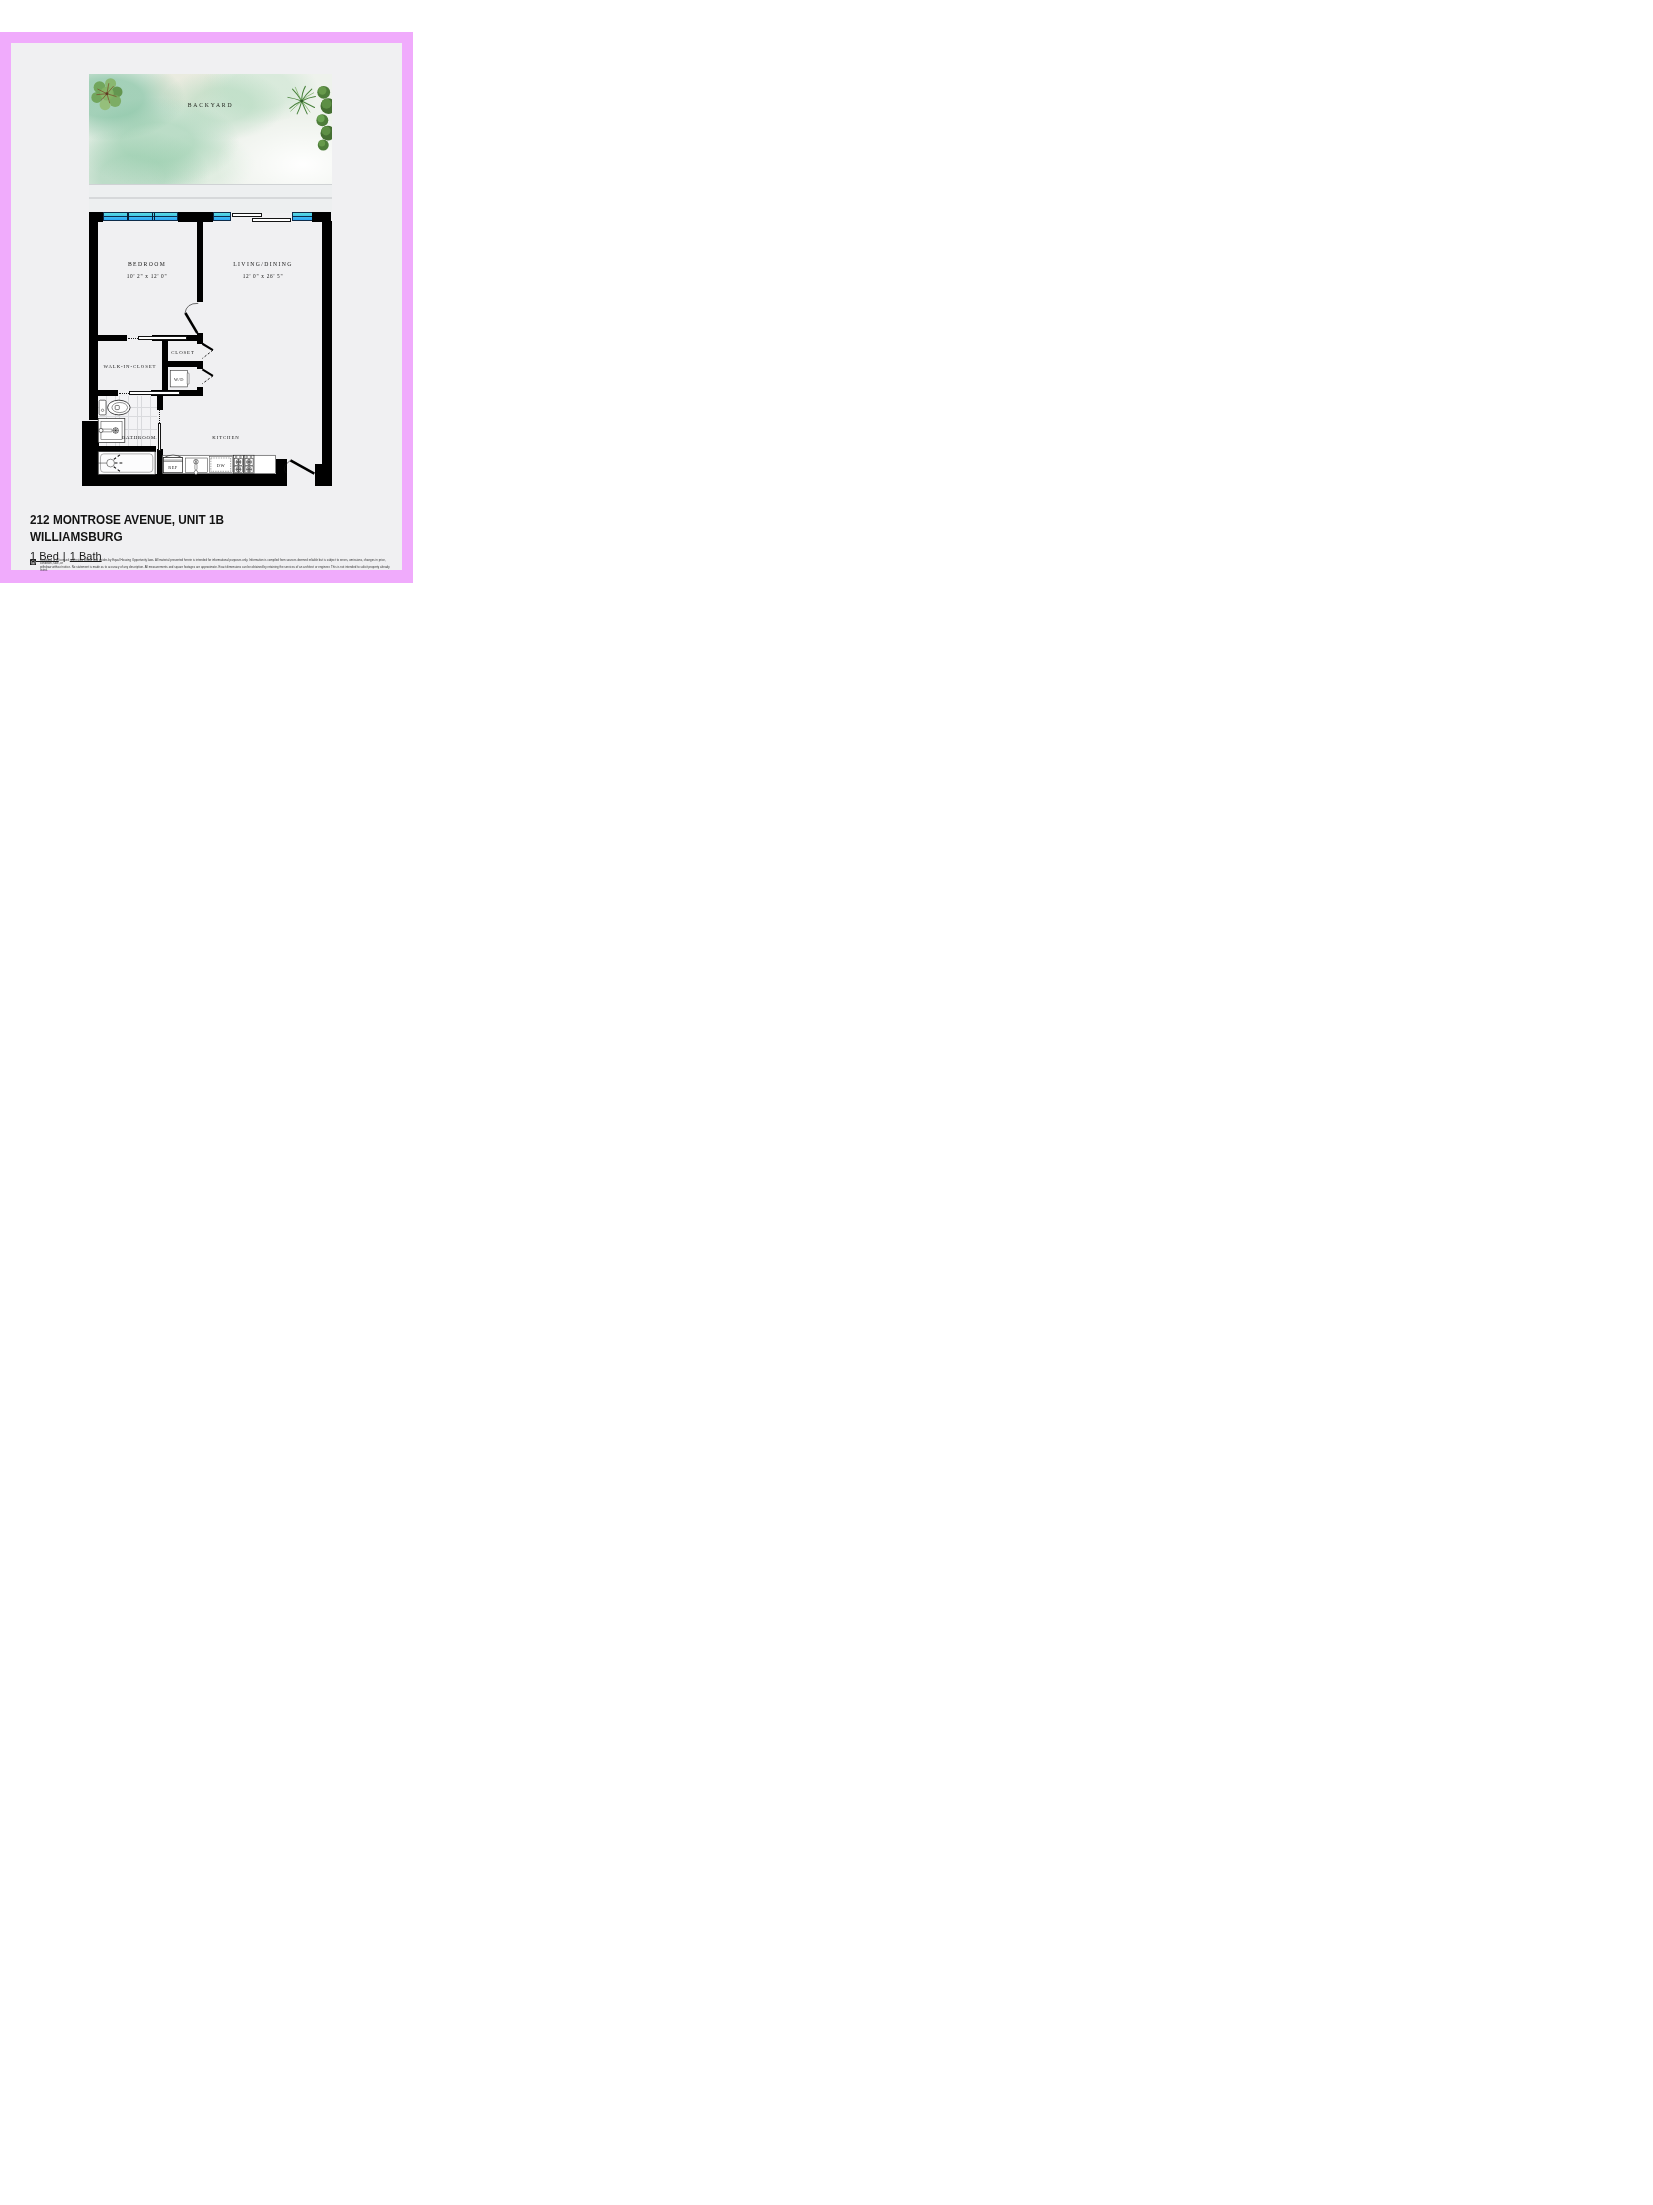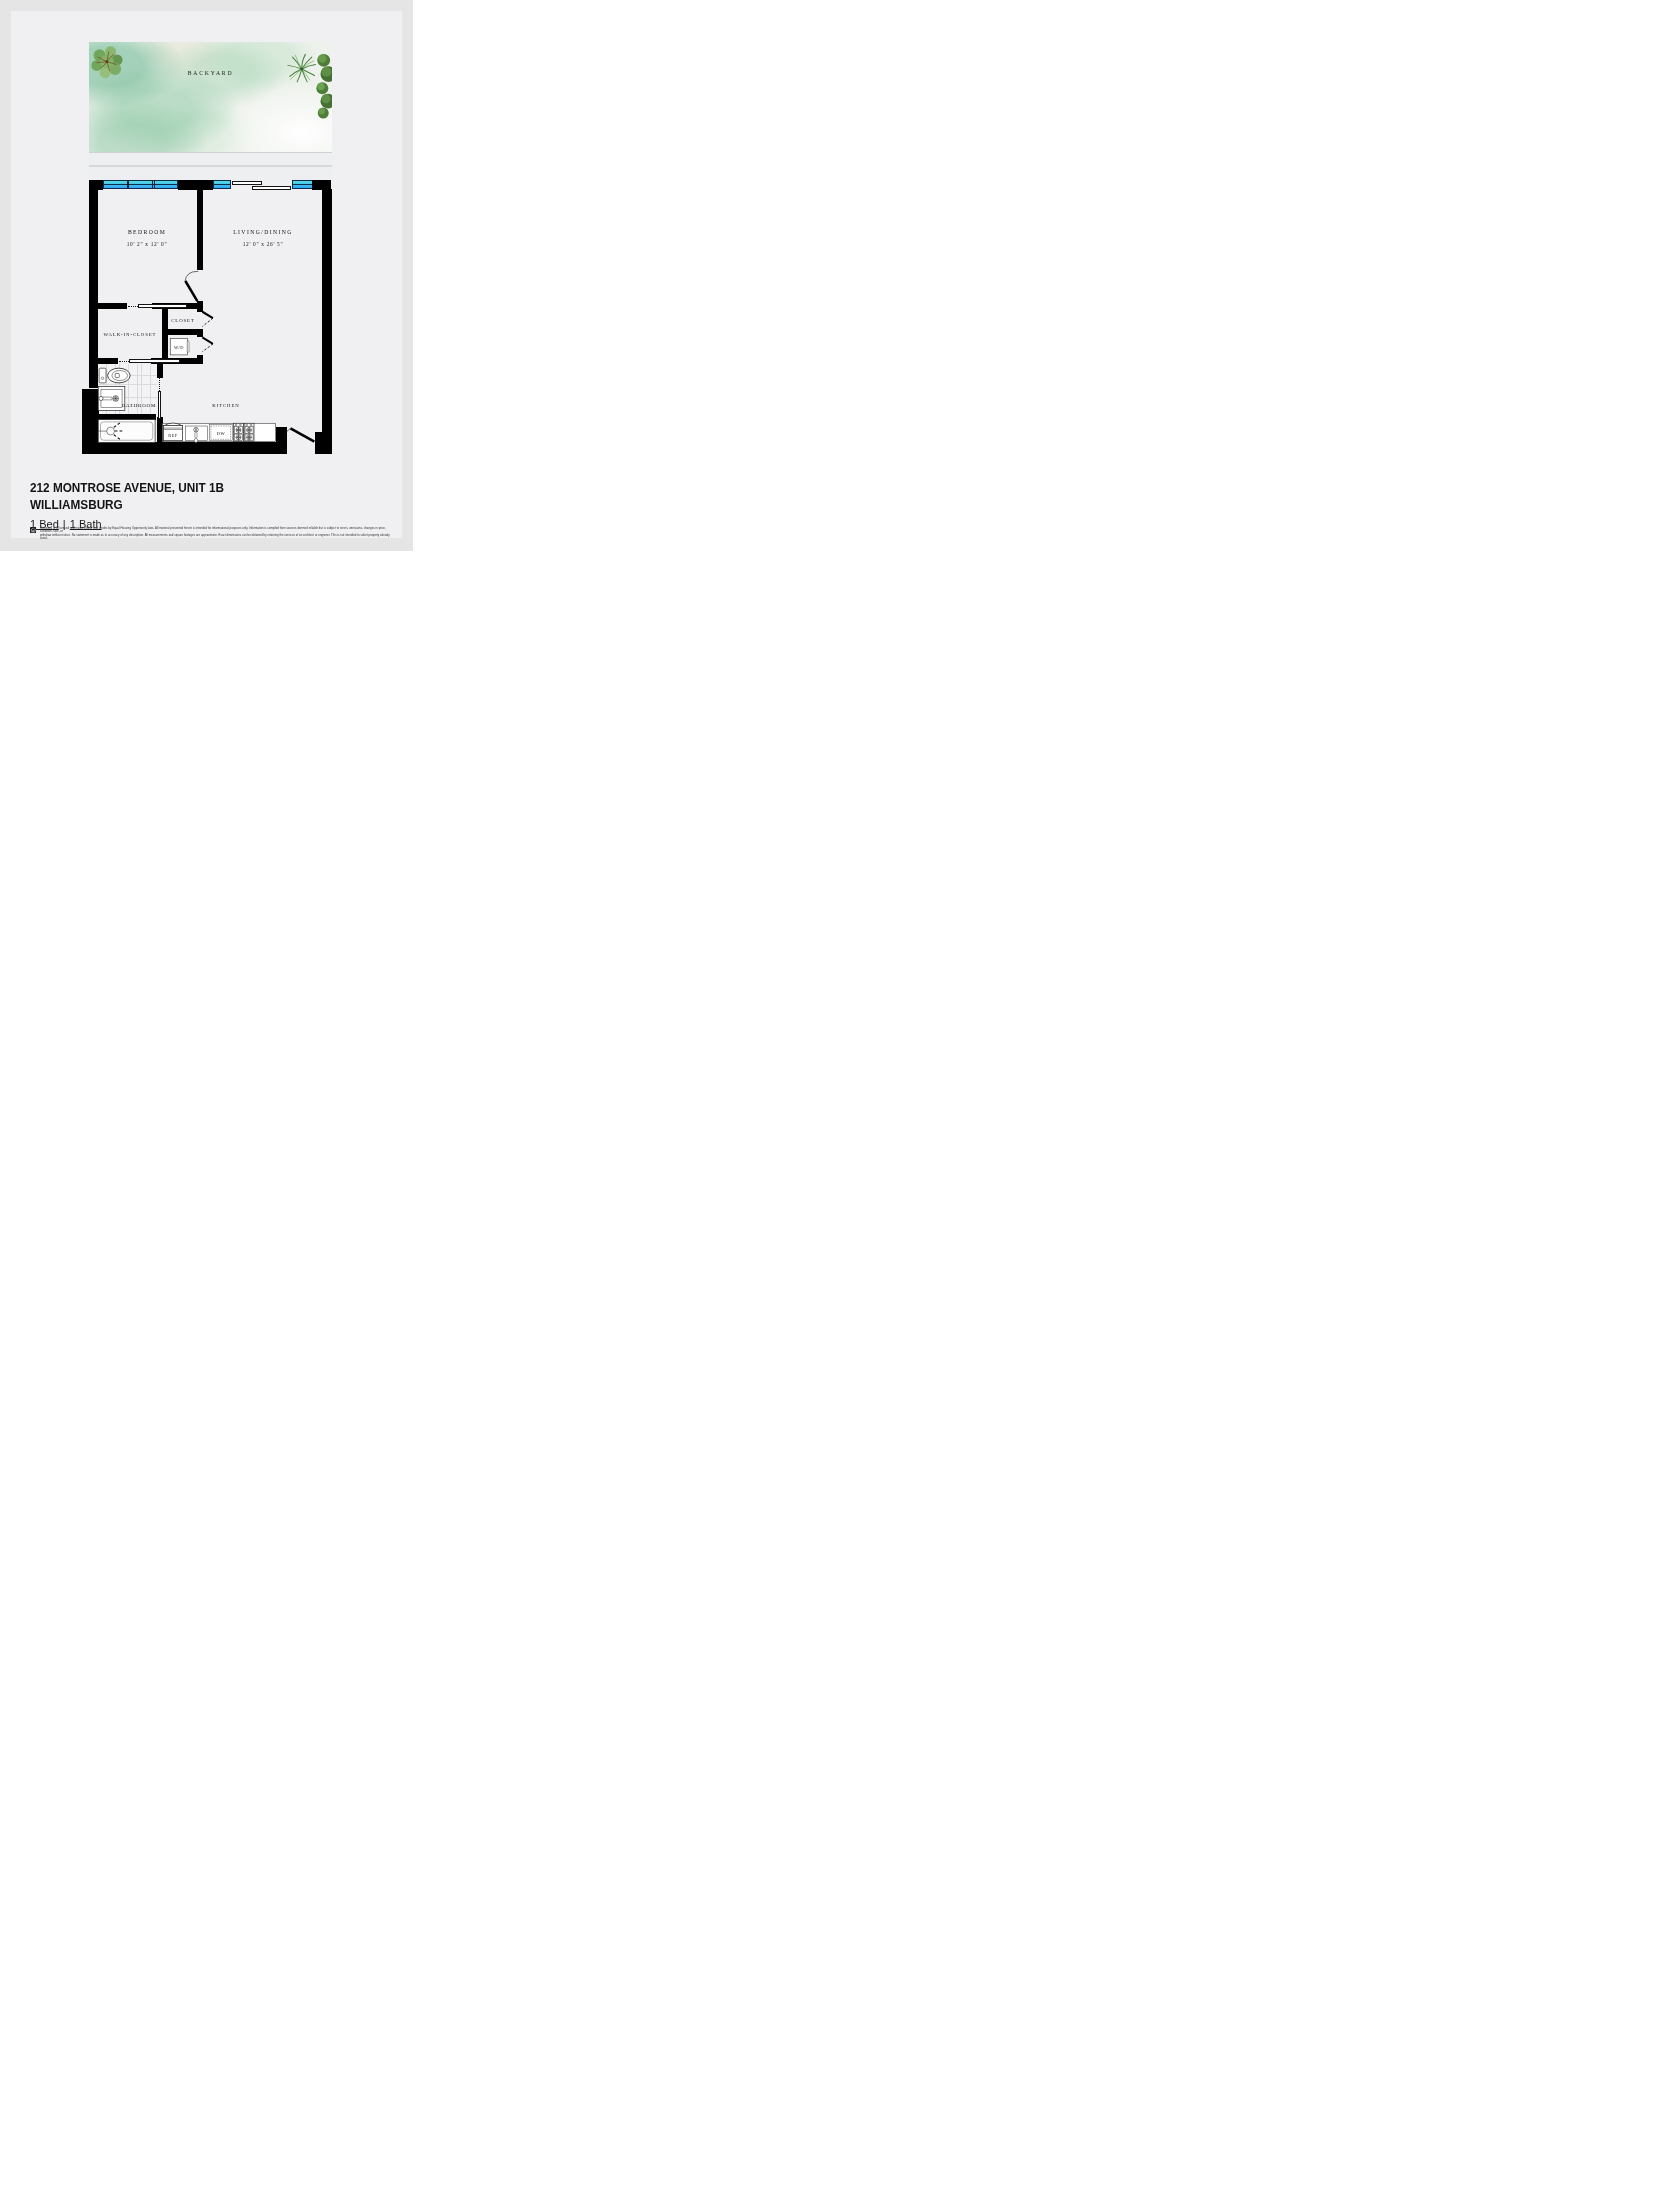--- a/index.html
+++ b/index.html
@@ -1,17 +1,17 @@
 <!DOCTYPE html>
 <html style="font-size:7.4px"><head>
 <meta charset="utf-8">
 <style>
   html,body{margin:0;padding:0;background:#fff;}
-  .sheet{position:relative;width:413px;height:551px;background:#e5e5e5;overflow:hidden;
-         font-family:"Liberation Sans",sans-serif;}
+  .sheet{position:relative;width:413px;height:551px;background:#f0abfc;overflow:hidden;
+         font-family:"Liberation Sans",sans-serif;margin-top:32px;}
   .panel{position:absolute;left:11px;top:11px;width:391px;height:527px;background:#f0f0f2;}
   .wall{position:absolute;background:#000;}
   
   .backyard{position:absolute;left:89px;top:42px;width:243px;height:110px;
     background-color:#eef2ec;
     background-image:
       radial-gradient(58% 70% at 88% 82%, rgba(255,255,255,.97) 0%, rgba(255,255,255,0) 62%),
       radial-gradient(45% 55% at 8% 22%, rgba(118,188,153,.62) 0 32%, rgba(118,188,153,0) 70%),
       radial-gradient(50% 60% at 28% 62%, rgba(150,205,172,.58) 0 30%, rgba(150,205,172,0) 68%),
       radial-gradient(40% 50% at 55% 28%, rgba(173,215,186,.5) 0 30%, rgba(173,215,186,0) 65%),

